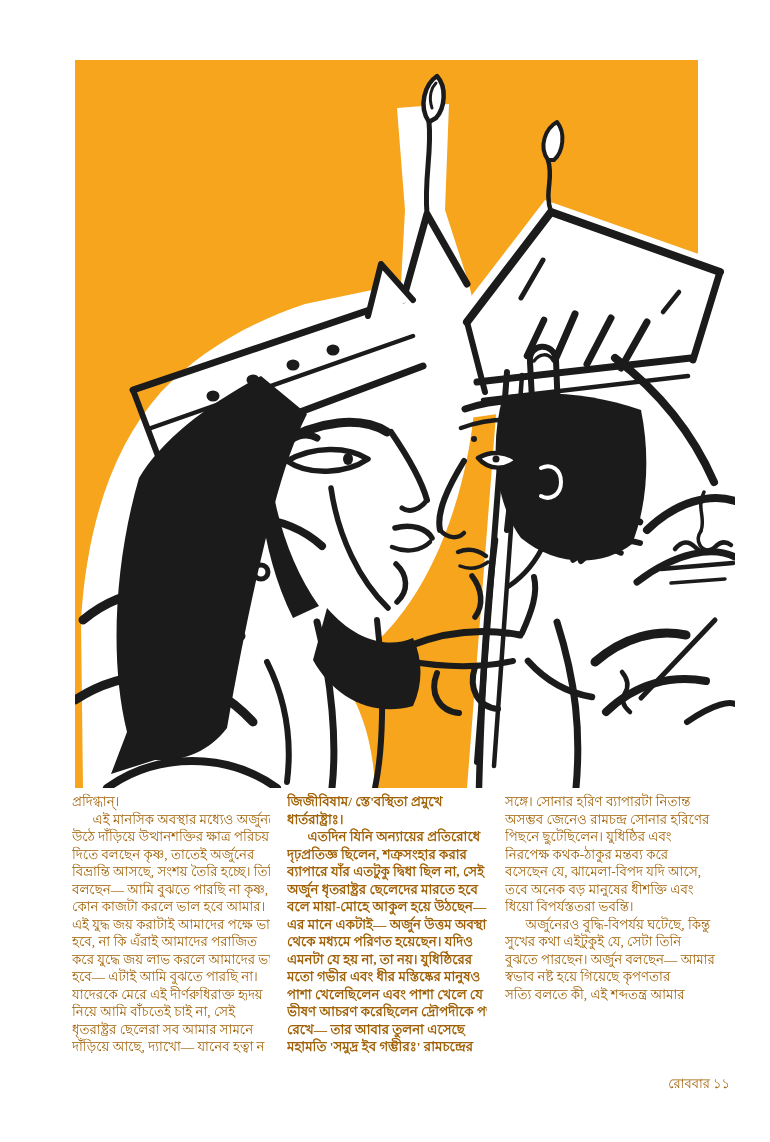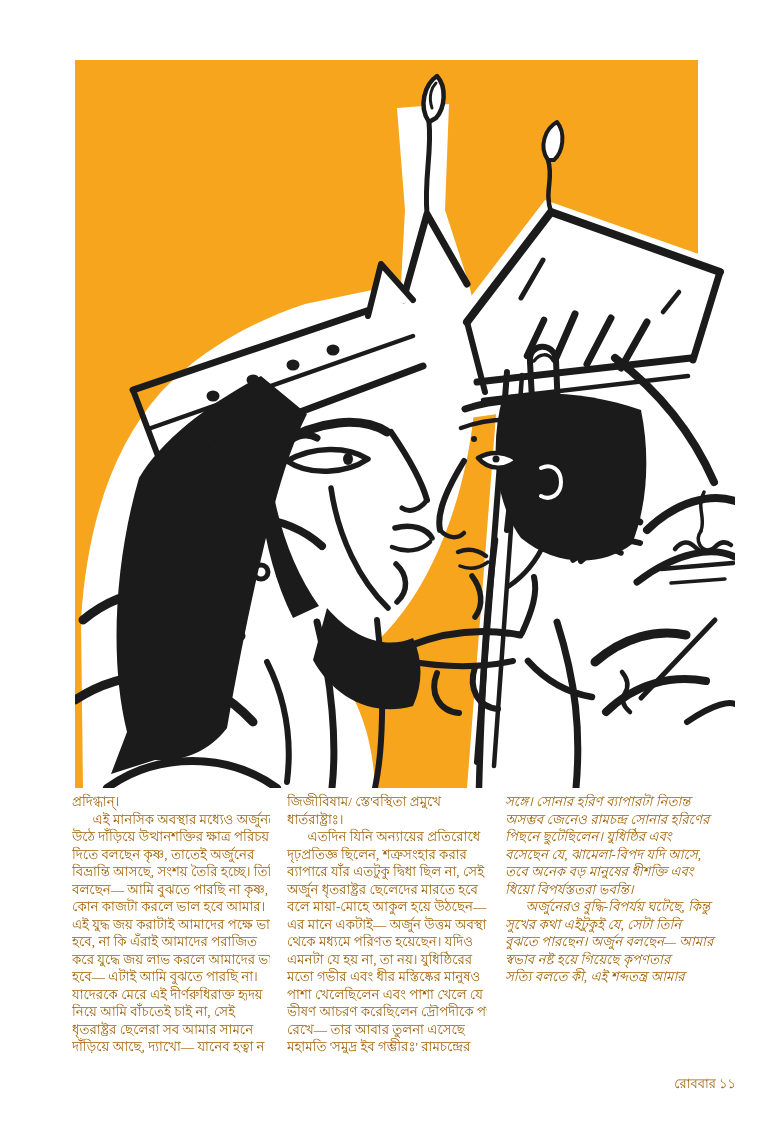--- a/index.html
+++ b/index.html
@@ -11,29 +11,29 @@
   }
   .art{ position:absolute; left:75px; top:60px; width:660px; height:728px; }
   .art svg{ display:block; width:100%; height:100%; }
   .ink{ stroke:var(--ink); fill:none; stroke-linecap:round; stroke-linejoin:round; }
   .text-block{
     position:absolute; left:72px; top:793px; width:666px; height:285px;
     display:flex;
   }
   .col{ flex:0 0 auto; }
   .col1{ width:198px; margin-right:17px; }
-  .col2{ width:200px; margin-right:18px; }
-  .col3{ width:233px;font-style:italic; }
+  .col2{ width:200px; margin-right:18px;font-weight:bold; }
+  .col3{ width:233px; }
   .ln{
     height:17.5px; line-height:17.5px; font-size:13.3px;
     white-space:nowrap; overflow:hidden; text-align:left;
   }
   .ln.i{ padding-left:1.55em; }
   .footer{
-    position:absolute; right:34px; top:1076px;
+    position:absolute; right:40px; top:1076px;
     font-size:13px; line-height:16px; text-align:right;
   }
 </style>
 </head>
 <body>
 
 <div class="page">
 
   <div class="art">
     <svg viewBox="0 0 660 728">
@@ -196,20 +196,21 @@
         <div class="ln">মতো গভীর এবং ধীর মস্তিষ্কের মানুষও</div>
         <div class="ln">পাশা খেলেছিলেন এবং পাশা খেলে যে</div>
         <div class="ln">ভীষণ আচরণ করেছিলেন দ্রৌপদীকে পণ</div>
         <div class="ln">রেখে— তার আবার তুলনা এসেছে</div>
         <div class="ln e">মহামতি 'সমুদ্র ইব গম্ভীরঃ' রামচন্দ্রের</div>
       </div>
     <div class="col col3">
         <div class="ln">সঙ্গে। সোনার হরিণ ব্যাপারটা নিতান্ত</div>
         <div class="ln">অসম্ভব জেনেও রামচন্দ্র সোনার হরিণের</div>
         <div class="ln">পিছনে ছুটেছিলেন। যুধিষ্ঠির এবং</div>
+        <div class="ln">নিরপেক্ষ কথক-ঠাকুর মন্তব্য করে</div>
         <div class="ln">বসেছেন যে, ঝামেলা-বিপদ যদি আসে,</div>
         <div class="ln">তবে অনেক বড় মানুষের ধীশক্তি এবং</div>
         <div class="ln e">ধিয়ো বিপর্যস্ততরা ভবন্তি।</div>
         <div class="ln i">অর্জুনেরও বুদ্ধি-বিপর্যয় ঘটেছে, কিন্তু</div>
         <div class="ln">সুখের কথা এইটুকুই যে, সেটা তিনি</div>
         <div class="ln">বুঝতে পারছেন। অর্জুন বলছেন— আমার</div>
         <div class="ln">স্বভাব নষ্ট হয়ে গিয়েছে কৃপণতার</div>
         <div class="ln e">সত্যি বলতে কী, এই শব্দতন্ত্র আমার</div>
       </div>
   </div>

